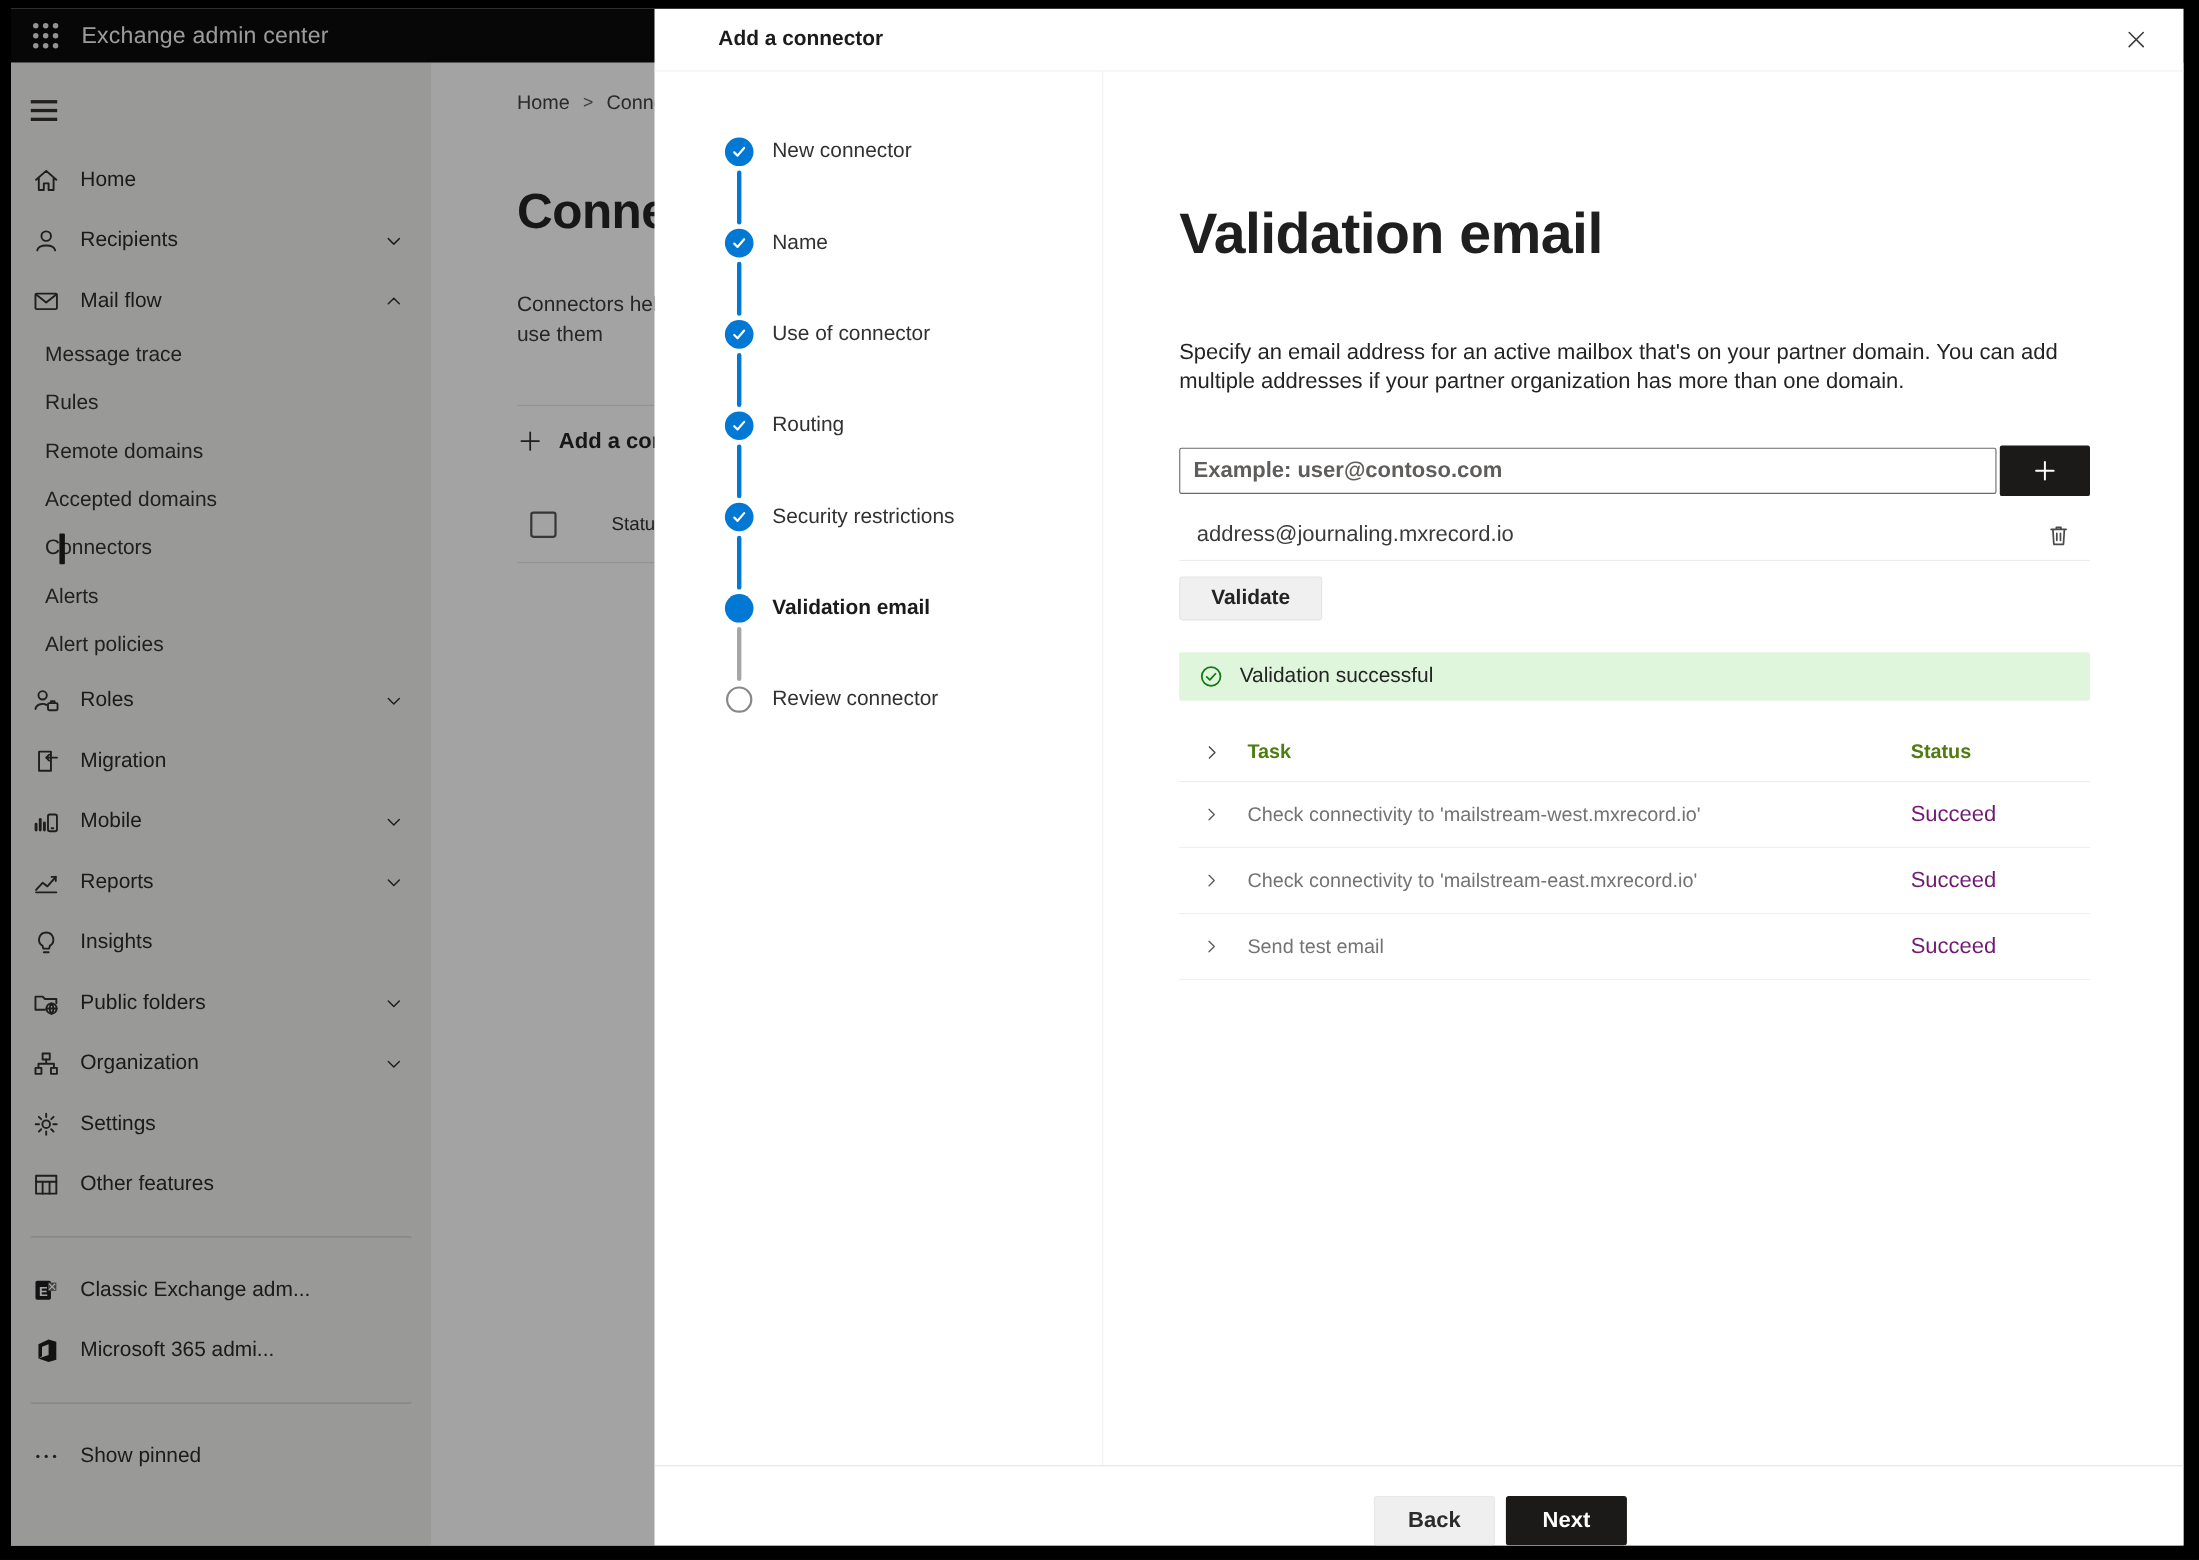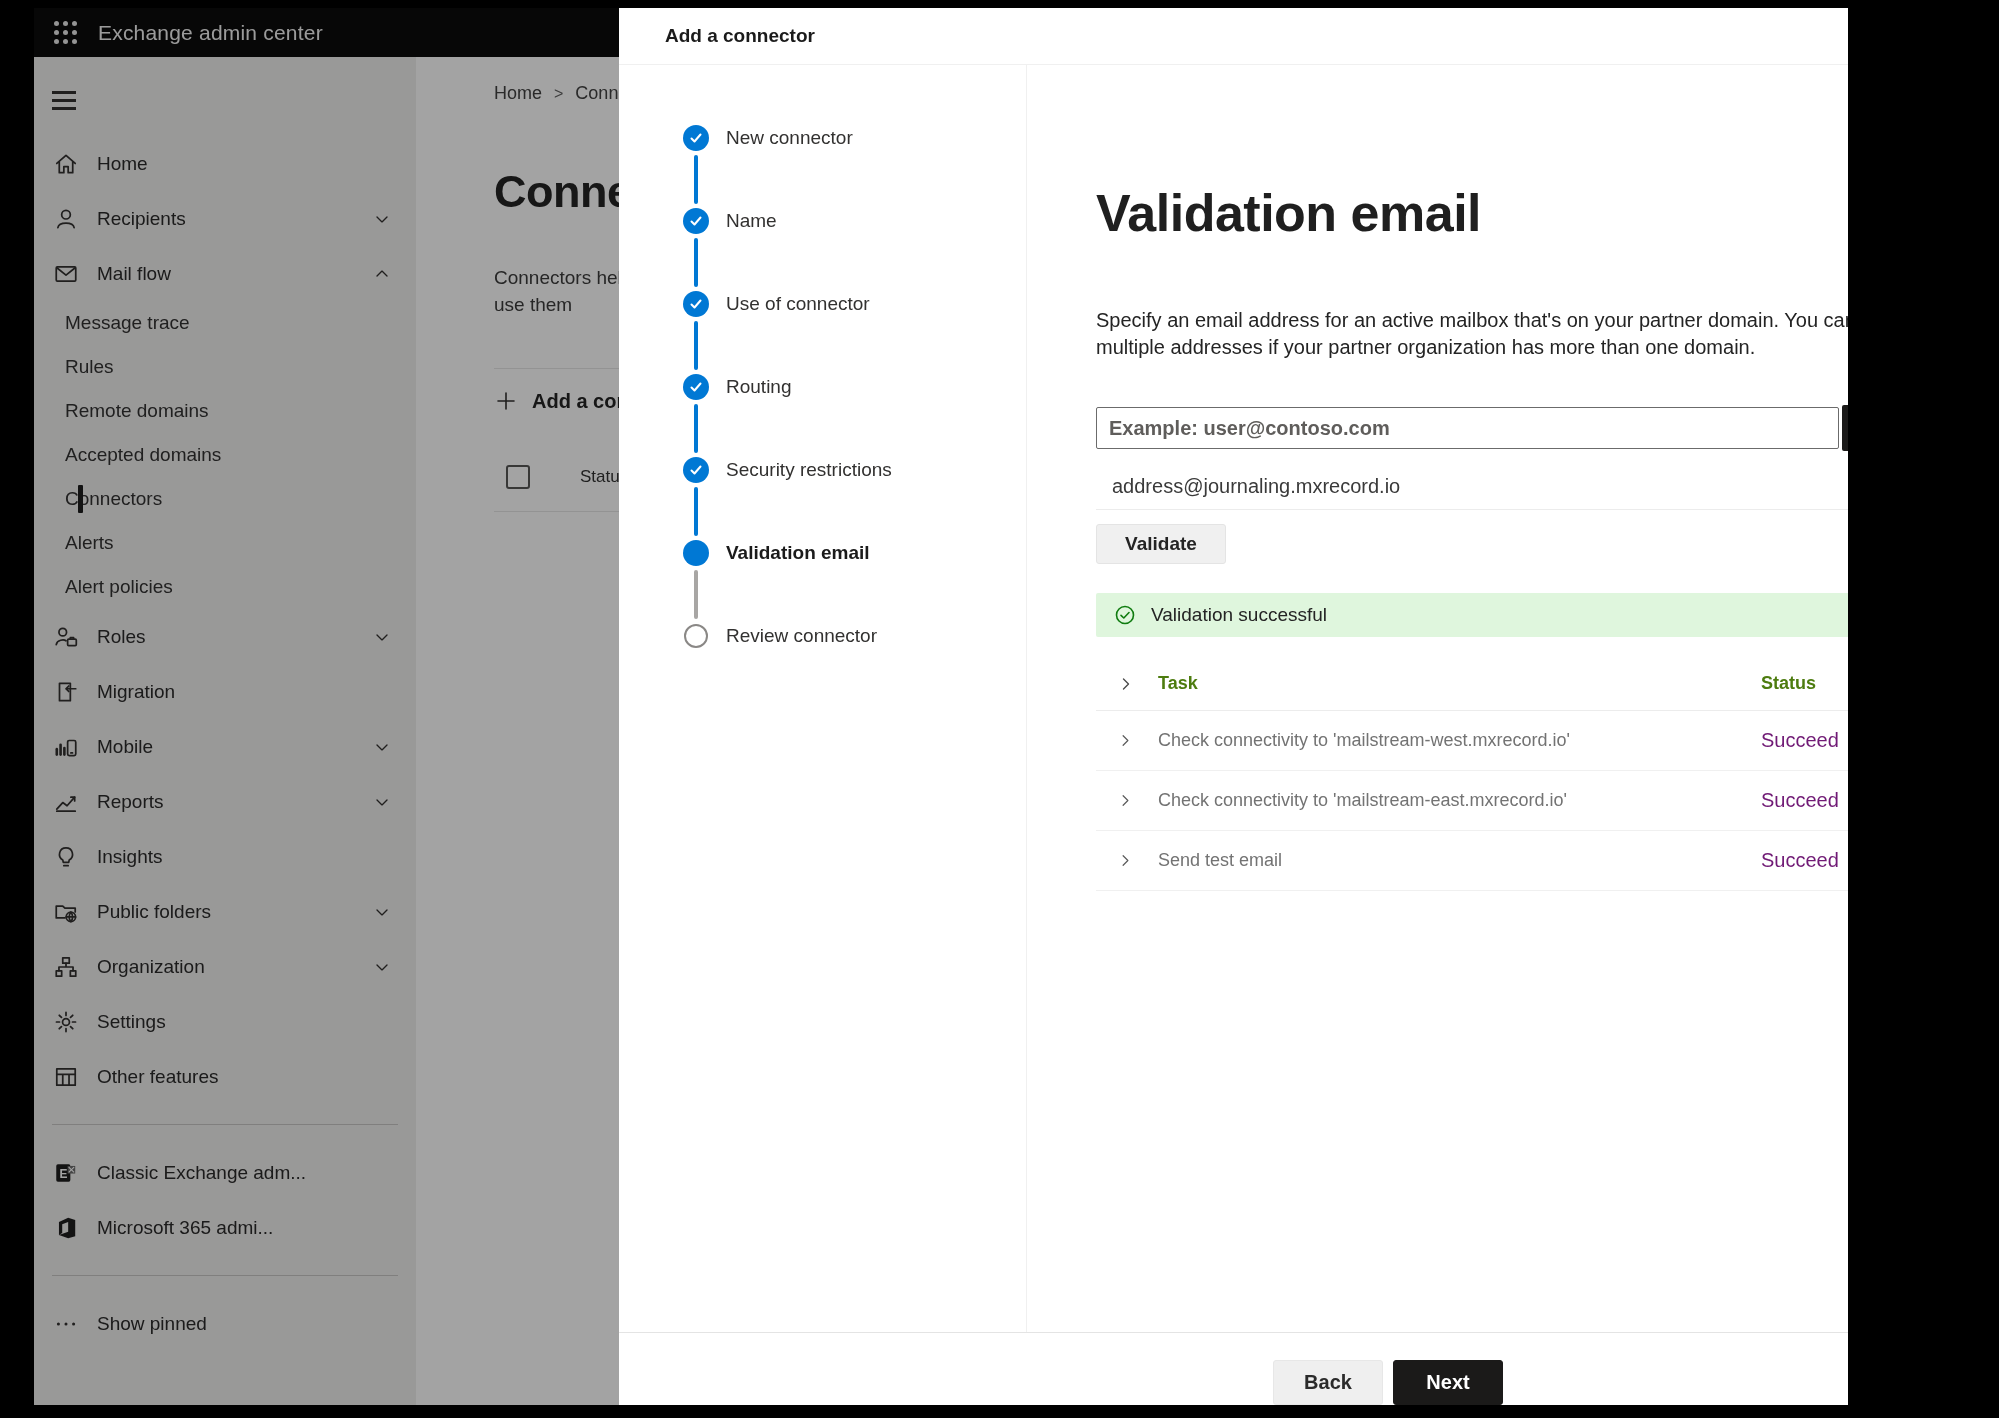--- a/index.html
+++ b/index.html
@@ -1,18 +1,18 @@
 <!DOCTYPE html>
 <html><head>
 <meta charset="utf-8">
 <style>
   * { margin:0; padding:0; box-sizing:border-box; }
   html,body { width:1999px; height:1418px; background:#000; font-family:"Liberation Sans", sans-serif; overflow:hidden; }
   .frame { position:relative; width:1999px; height:1418px; background:#000; }
-  .screen { position:absolute; left:10px; top:8px; width:1814px; height:1397px; background:#fff; overflow:hidden;margin-left:24px; }
+  .screen { position:absolute; left:10px; top:8px; width:1975px; height:1397px; background:#fff; overflow:hidden; }
 
   
   .topbar { position:absolute; left:0; top:0; width:100%; height:49px; background:#0c0c0c; display:flex; align-items:center; z-index:1; }
   .waffle { width:38px; height:38px; margin-left:12px; display:grid; grid-template-columns:repeat(3,5px); grid-template-rows:repeat(3,5px); gap:4px; align-content:center; justify-content:center; cursor:pointer; }
   .waffle i { width:5px; height:5px; border-radius:50%; background:#e8e8e8; }
   .app-title { color:#f3f3f3; font-size:21px; margin-left:14px; letter-spacing:0.2px; }
 
   
   .sidebar { position:absolute; left:0; top:49px; width:382px; bottom:0; background:#f0efee; z-index:1; padding-top:20px; }
   .hamburger { width:24px; margin:14px 0 26px 18px; cursor:pointer; }
@@ -38,21 +38,21 @@
   .status-row { margin-top:52px; display:flex; align-items:center; }
   .checkbox { width:24px; height:24px; border:2px solid #565655; border-radius:3px; margin-left:12px; background:transparent; cursor:pointer; }
   .status-label { margin-left:50px; font-size:17px; color:#333; }
   .status-divider { margin-top:22px; width:620px; height:1px; background:#e6e6e6; }
 
   
   .dim { position:absolute; inset:0; background:rgba(0,0,0,0.36); z-index:5; }
 
   
   .panel { position:absolute; left:585px; top:0; width:1390px; height:1397px; background:#fff; z-index:10; display:flex; flex-direction:column; }
-  .panel-header { height:57px; flex:0 0 auto; border-bottom:1px solid #f0f0f0; display:flex; align-items:center; position:relative; }
+  .panel-header { height:57px; flex:0 0 auto; border-bottom:1px solid #f0f0f0; display:flex; align-items:center; position:relative;padding-left:12px; }
   .panel-title { margin-left:46px; font-size:19px; font-weight:700; color:#1b1b1b; }
   .panel-close { position:absolute; right:26px; top:50%; transform:translateY(-50%); width:34px; height:34px; display:flex; align-items:center; justify-content:center; cursor:pointer; }
   .panel-body { flex:1; display:flex; min-height:0; }
 
   
   .steps { width:408px; flex:0 0 auto; border-right:1px solid #f0f0f0; padding:60px 0 0 64px; }
   .step { position:relative; height:83px; }
   .step-dot { position:absolute; left:0; top:0; width:26px; height:26px; border-radius:50%; background:#0078d4; display:flex; align-items:center; justify-content:center; }
   .step-dot.upcoming { width:24px; height:24px; left:1px; top:1px; background:#fff; border:2.5px solid #8a8886; }
   .step-line { position:absolute; left:11px; top:30px; width:4px; height:49px; background:#0078d4; border-radius:2px; }

